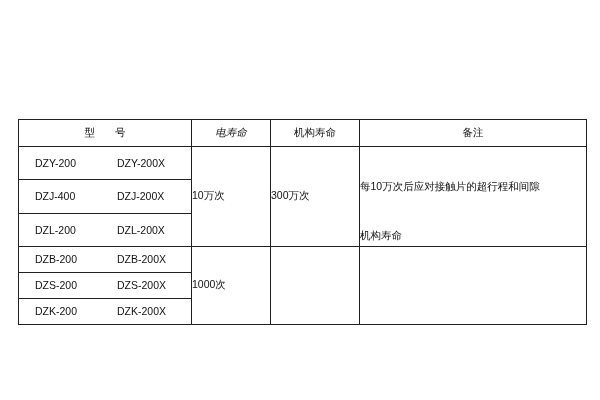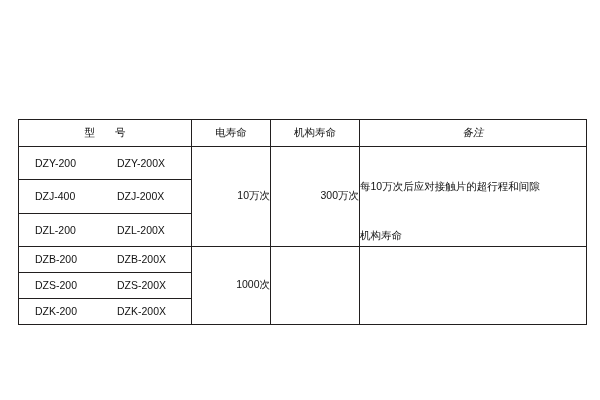--- a/index.html
+++ b/index.html
@@ -35,23 +35,23 @@
     font-size: 10.5px;
     color: #111111;
     vertical-align: middle;
   }
   
   tr.head-row td {
     height: 26px;
     text-align: center;
   }
   .col-model { width: 172px; }
-  .col-elec  { width: 78px;  }
+  .col-elec  { width: 78px; font-style: italic;  }
   .col-mech  { width: 88px; margin-top: 12px;  }
-  .col-note  { width: 226px; font-style: italic; }
+  .col-note  { width: 226px; }
 
   .head-model-inner {
     display: flex;
     justify-content: center;
     align-items: center;
     gap: 20px;
   }
 
   
   td.model-cell {
@@ -59,21 +59,21 @@
     padding-left: 0;
   }
   .model-inner {
     display: flex;
     padding-left: 16px;
   }
   .model-a { width: 82px; }
   .model-b { }
 
   td.center {
-    text-align: right;
+    text-align: left;
   }
   td.note-cell {
     padding: 6px 0 6px 14px;
     line-height: 1.85;
     font-size: 10.5px;
     vertical-align: top;
   }
   .note-line { display: block; margin-top: 30px; }
   td.blank-cell { }
 </style>

